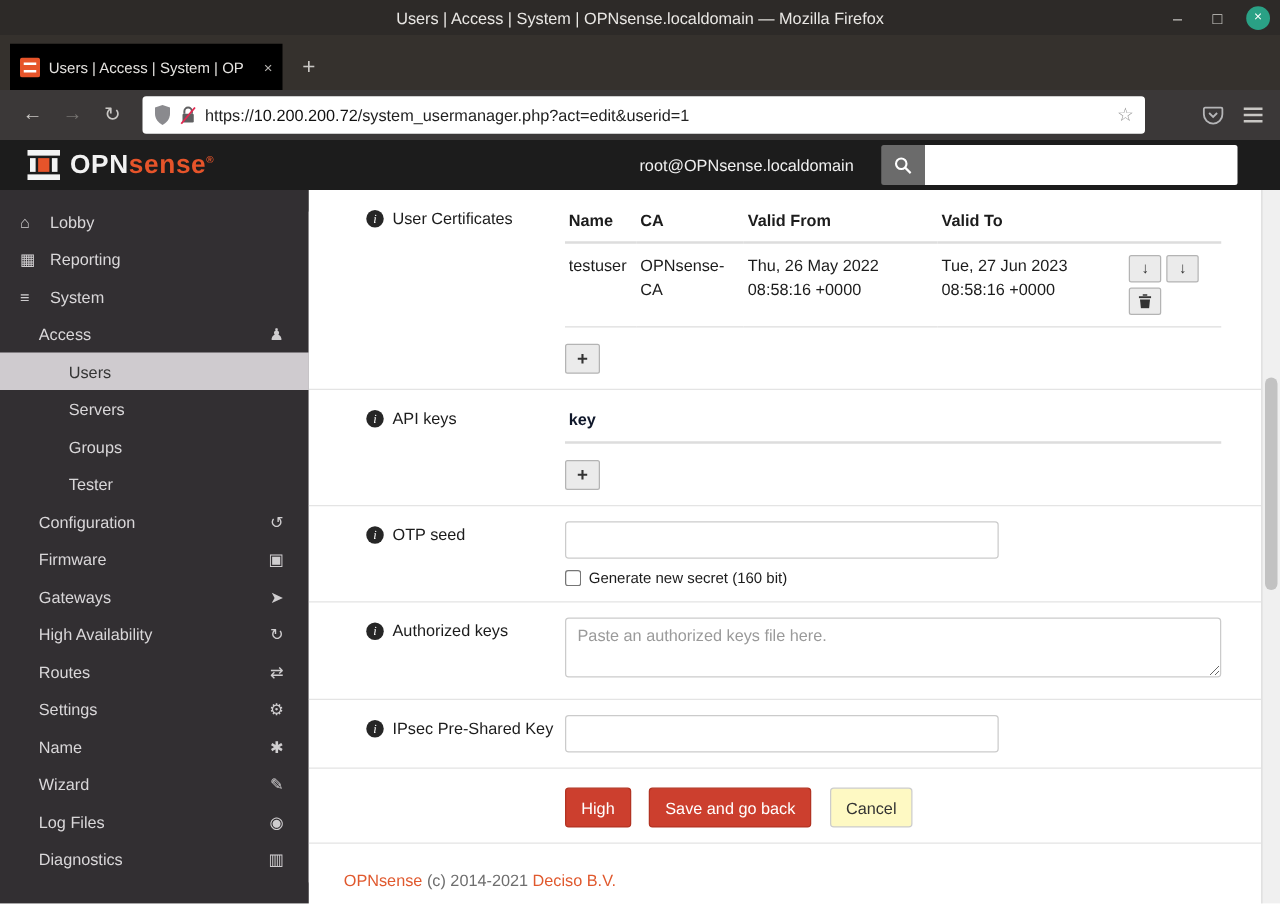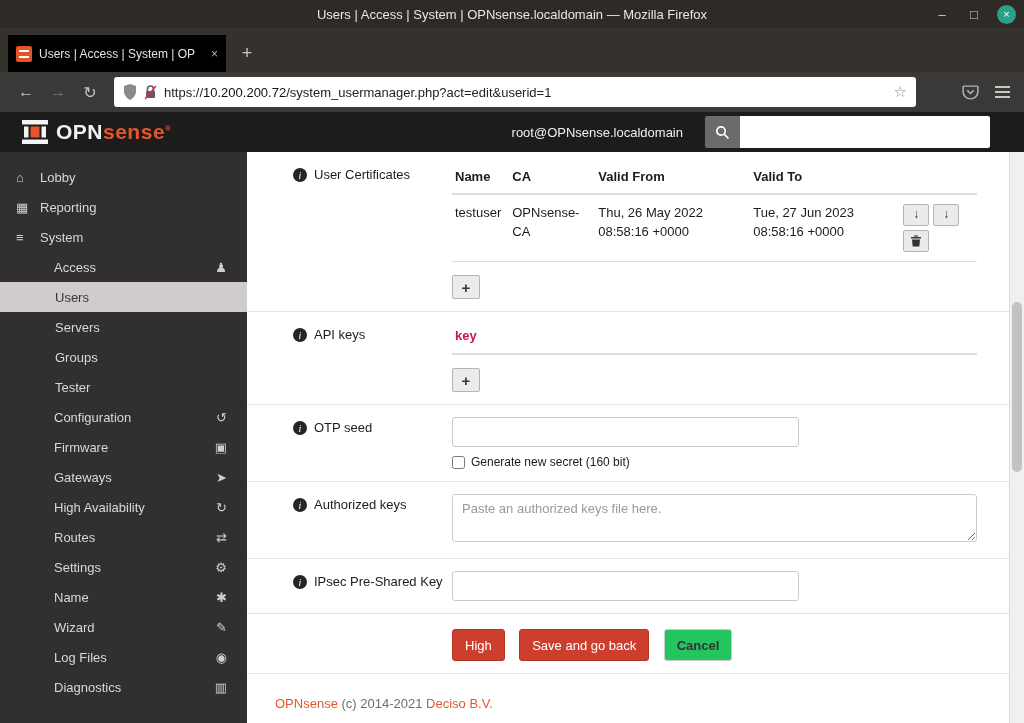--- a/index.html
+++ b/index.html
@@ -66,21 +66,21 @@
     border-radius:0 2px 2px 0; padding:0 8px; font-size:13px; outline:none; }
 
   
   .app-body { flex:1; display:flex; overflow:hidden; }
   .sidebar { width:247px; background:#322f32; padding-top:10px; flex:none; }
   .mi { height:30px; display:flex; align-items:center; color:#d9d7d9;
     font-size:13px; cursor:pointer; }
   .mi-licon { width:24px; color:#cfcdcf; font-size:13px; text-align:left; }
   .mi-ricon { margin-left:auto; margin-right:20px; color:#cfcdcf; font-size:13px; }
   .l0 { padding-left:16px; }
-  .l1 { padding-left:54px; }
+  .l1 { padding-left:31px; }
   .l2 { padding-left:55px; }
   .mi.active { background:#cfcbcf; color:#353535; }
 
   .content { flex:1; background:#fff; overflow:hidden; display:flex;
     flex-direction:column;border-radius:18px; }
   .scrollbar { width:15px; background:#f0f0f0; border-left:1px solid #dcdcdc;
     position:relative; flex:none; cursor:pointer; }
   .sb-thumb { position:absolute; left:2px; right:2px; top:150px; height:170px;
     background:#c2c2c2; border-radius:5px; cursor:grab; }
 
@@ -107,38 +107,38 @@
   .col-vf { width:155px; } .col-vt { width:150px; }
 
   .mini-btn { width:26px; height:22px; background:#ebebeb;
     border:1px solid #b4b4b4; border-radius:2px; display:inline-flex;
     align-items:center; justify-content:center; font-size:12px;
     font-weight:bold; color:#333; cursor:pointer; vertical-align:top; }
   .act-row { display:flex; gap:4px; }
   .act-row + .act-row { margin-top:4px; }
   .add-btn { margin-top:13px; width:28px; height:24px; font-size:15px; }
 
-  .key-header { font-size:13px; font-weight:bold; color:#be185d;
+  .key-header { font-size:13px; font-weight:bold; color:#0f172a;
     padding:4px 0 10px 3px; border-bottom:2px solid #ddd; }
 
   input.text { width:347px; height:30px; border:1px solid #cbcbcb;
     border-radius:3px; padding:0 9px; font-size:13px; color:#222;
     font-family:"Liberation Sans", sans-serif; outline:none; }
   .chk-line { display:flex; align-items:center; gap:6px; margin-top:8px;
     font-size:12px; color:#1c1c1c; }
   .chk-line input { width:13px; height:13px; cursor:pointer; }
   textarea.keys { width:100%; height:48px; border:1px solid #cbcbcb;
     border-radius:3px; padding:6px 9px; font-size:13px; resize:vertical;
     color:#222; font-family:"Liberation Sans", sans-serif; outline:none; }
   textarea.keys::placeholder { color:#9a9a9a; }
 
   .btn { height:32px; padding:0 12px; font-size:13px; border-radius:3px;
     cursor:pointer; font-family:"Liberation Sans", sans-serif; }
   .btn-red { background:#cc3f2e; border:1px solid #b23322; color:#fff; }
-  .btn-plain { background:#22c55e; border:1px solid #cccccc; color:#333;font-weight:bold; }
+  .btn-plain { background:#fef9c3; border:1px solid #cccccc; color:#333; }
   .btn + .btn { margin-left:10px; }
   .actions-field { padding-top:3px; }
 
   .footer { padding:22px 0 0 28px; font-size:13px; color:#6e6e6e; }
   .footer a { color:#e0592e; text-decoration:none; cursor:pointer; }
 </style>
 </head>
 <body>
 
 <div class="titlebar">

